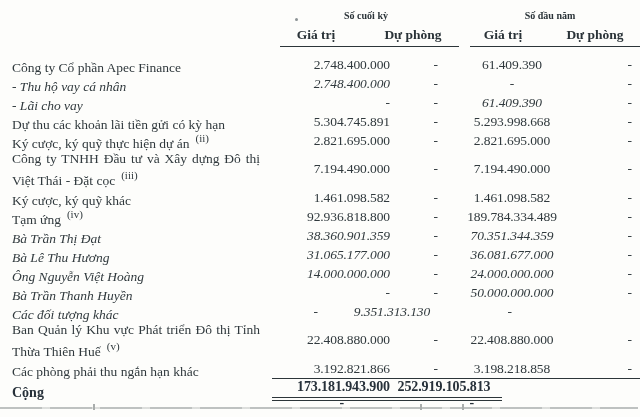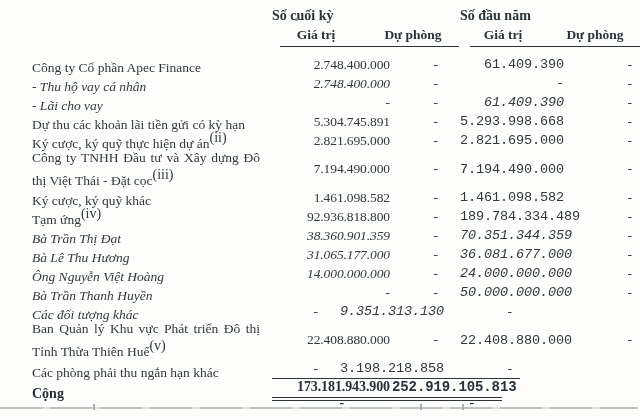--- a/index.html
+++ b/index.html
@@ -12,21 +12,21 @@
   }
   .doc { position: relative; width: 640px; height: 417px; padding-top: 6px; }
 
   
   .hdr { display: flex; }
   .hdr-spacer { width: 272px; }
   .hgroup { display: flex; flex-direction: column; }
   .hgroup.g1 { width: 188px; }
   .hgroup.g2 { width: 180px; }
   .hname {
-    text-align: left; font-weight: bold; font-size: 14px;
+    text-align: center; font-weight: bold; font-size: 10px;
     height: 20px; line-height: 20px; color: #2a3338; white-space: nowrap;
   }
   .hsubs { display: flex; height: 20px; align-items: flex-start; }
   .sh { font-weight: bold; font-size: 13.5px; color: #2a3338;
         display: flex; justify-content: center; white-space: nowrap; line-height: 18px; }
   .g1 .sh-v { width: 120px; } .g1 .sh-p { width: 68px; }
   .g2 .sh-v { width: 110px; } .g2 .sh-p { width: 70px; }
   .g1 .sh-v span { transform: translateX(-16px); }
   .g1 .sh-p span { transform: translateX(-13px); }
   .g2 .sh-v span { transform: translateX(-12px); }
@@ -34,33 +34,33 @@
   .hrule { border-bottom: 1.5px solid #2c3539; height: 1px; }
   .g1 .hrule { margin-left: 8px; margin-right: 1px; }
   .g2 .hrule { margin-left: 10px; }
 
   
   .tbody { margin-top: 8px; }
   .row { display: flex; align-items: center; height: 19px; font-size: 13.5px; }
   .row.tall { height: 38px; }
   .row.last { height: 20px; }
   .row.total { height: 22px; font-weight: bold; font-size: 14px; color: #27313a; }
-  .c-label { width: 272px; padding-left: 32px; padding-right: 12px; line-height: 17px; }
+  .c-label { width: 272px; padding-left: 12px; padding-right: 12px; line-height: 17px; }
   .tall .c-label { text-align: justify; }
   .num { white-space: nowrap; letter-spacing: -0.1px; }
   .c-v1 { width: 120px; text-align: right; padding-right: 2px; }
   .c-p1 { width: 68px;  text-align: right; padding-right: 22px; }
-  .c-v2 { width: 110px; text-align: right; padding-right: 6px; font-family: Liberation Mono, monospace; }
+  .c-v2 { width: 110px; text-align: center; padding-right: 6px; }
   .c-p2 { width: 70px;  text-align: right; padding-right: 8px; }
   .grp { display: flex; align-items: center; height: 100%; }
   .rule1 { border-bottom: 1.3px solid #2c3539; }
   .rule2 { border-bottom: 4px double #2c3539; flex-direction: column; }
   .grp.gB { margin-left: 0; }
   .row.italic { font-style: italic; }
-  .sup { font-size: 14px; vertical-align: super; font-style: normal; margin-left: 0; letter-spacing: 0; }
+  .sup { font-size: 11px; vertical-align: super; font-style: normal; margin-left: 6px; letter-spacing: 0; }
 
   
   .artifact-line {
     position: absolute; left: 0; right: 2px; top: 407px; height: 2px;
     background: repeating-linear-gradient(90deg, #b7bbba 0 42px, #d9dbd9 42px 50px);
     opacity: 0.9;
   }
   .tick { position: absolute; width: 2px; height: 6px; background: #a9adac; top: 404px; }
   .speck { position: absolute; width: 3px; height: 3px; background: #5b6568; border-radius: 50%;
            left: 295px; top: 18px; opacity: .7; }
@@ -207,20 +207,21 @@
       <div class="c-label"><span>Ban Quản lý Khu vực Phát triển Đô thị Tỉnh Thừa Thiên Huế</span><span class="sup">(v)</span></div>
       <div class="c-v1 num">22.408.880.000</div>
       <div class="c-p1 num">-</div>
       <div class="c-v2 num">22.408.880.000</div>
       <div class="c-p2 num">-</div>
     </div>
 
     <div class="row last">
       <div class="c-label"><span>Các phòng phải thu ngắn hạn khác</span><span class="sup"></span></div>
       <div class="grp rule1">
+        <div class="c-v1 num">3.192.821.866</div>
         <div class="c-p1 num">-</div>
       </div>
       <div class="grp rule1 gB">
         <div class="c-v2 num">3.198.218.858</div>
         <div class="c-p2 num">-</div>
       </div>
     </div>
 
     <div class="row total">
       <div class="c-label"><span>Cộng</span><span class="sup"></span></div>

